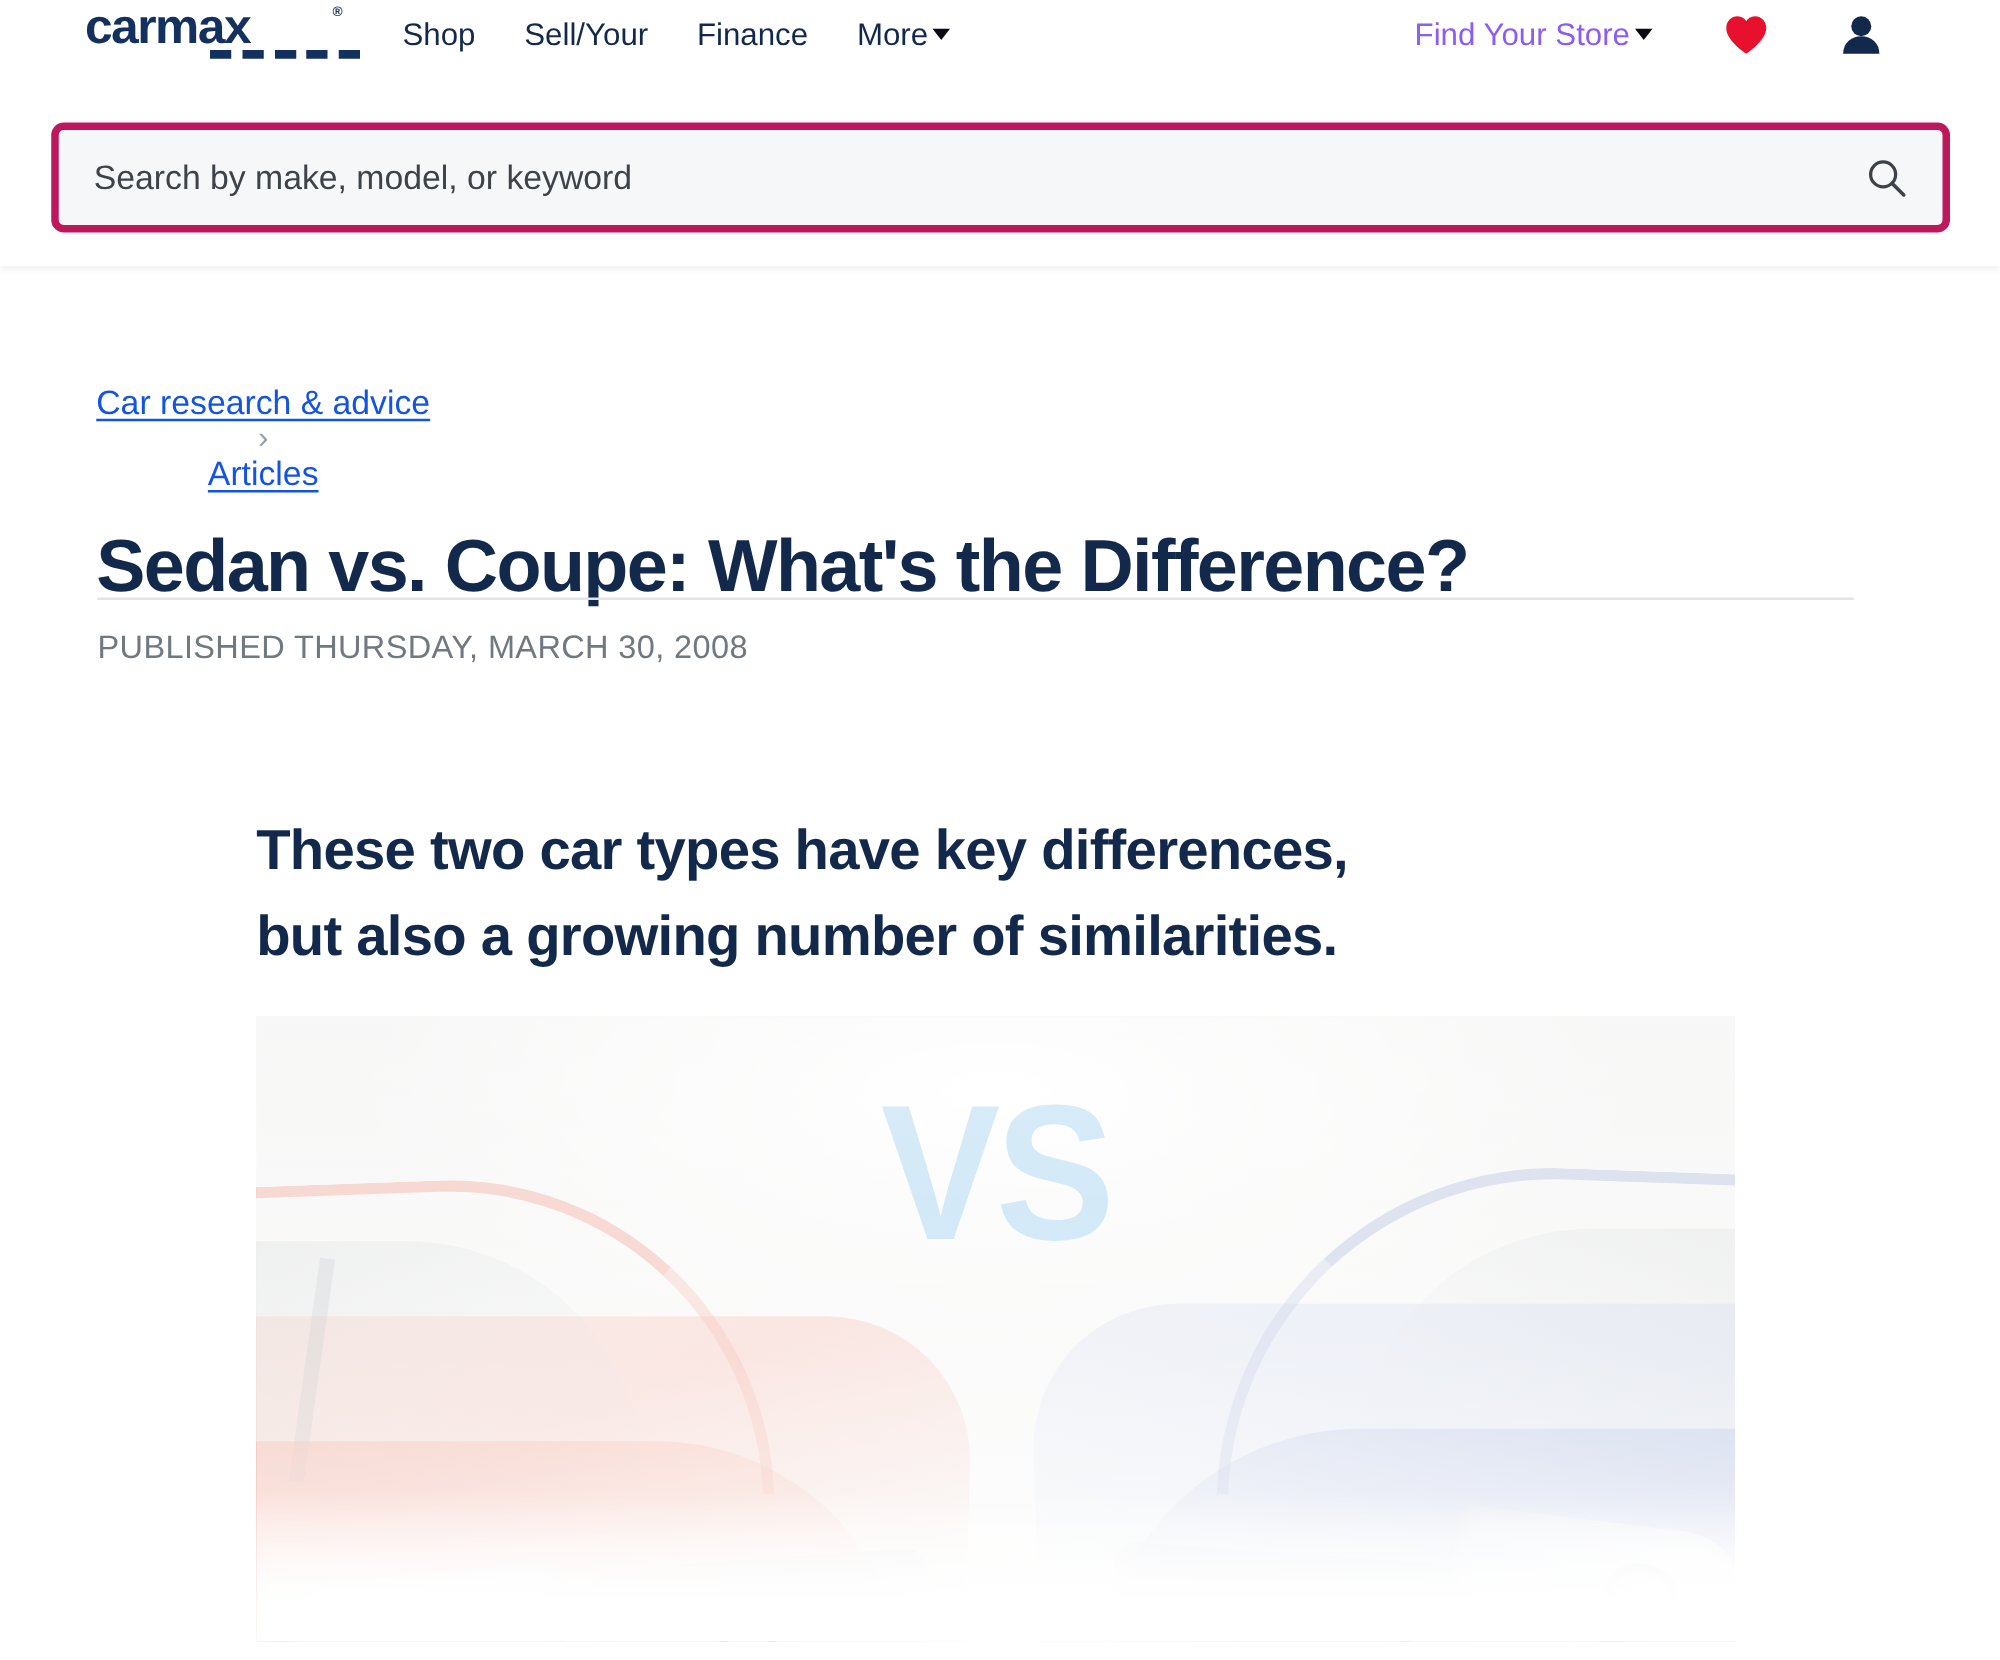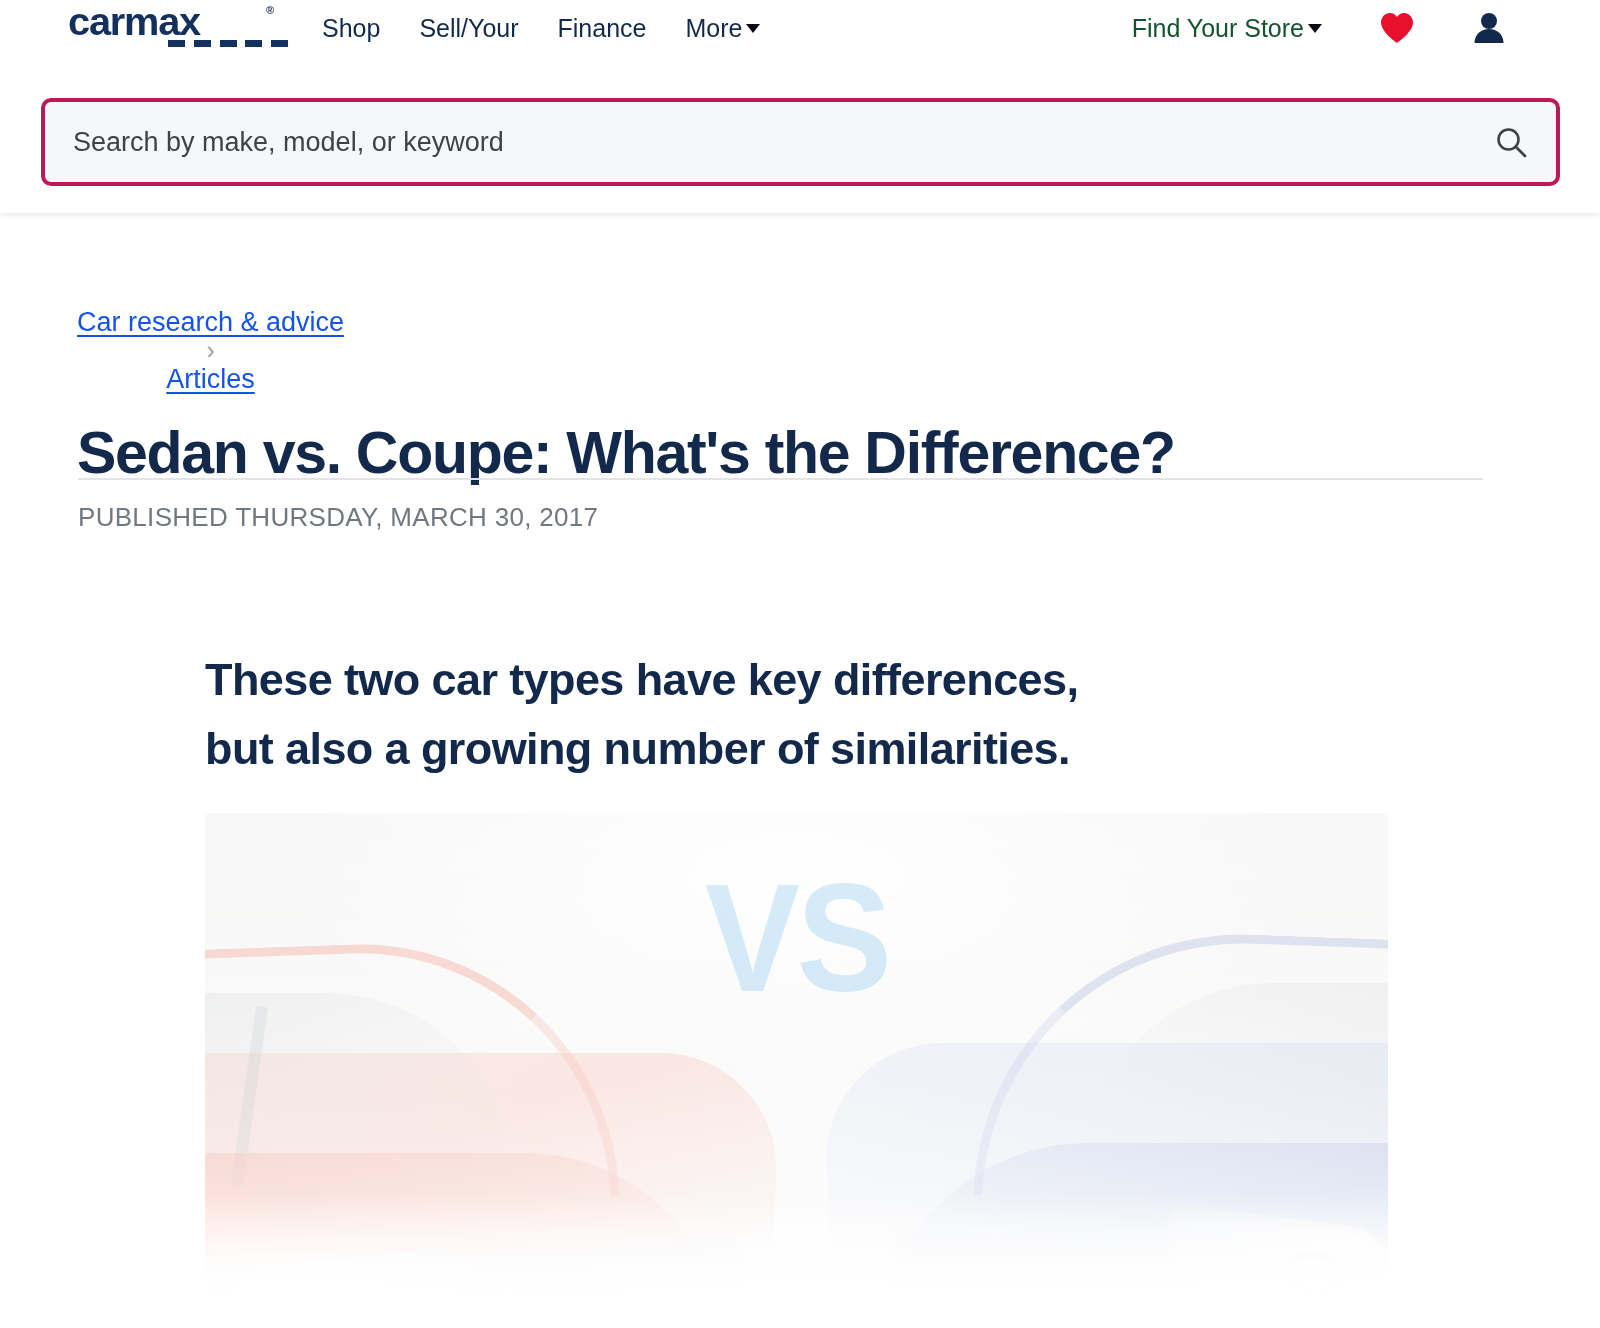--- a/index.html
+++ b/index.html
@@ -109,21 +109,21 @@
 
   
   .nav-right {
     position: absolute;
     right: 96px;
     top: 11px;
     display: flex;
     align-items: center;
   }
   .store-link {
-    color: #14532d;
+    color: #8b5cf6;
     font-size: 25px;
     text-decoration: none;
     line-height: 34px;
     white-space: nowrap;
     cursor: pointer;
   }
   .heart-icon {
     margin-left: 58px;
     width: 34px; height: 32px;
     position: relative;
@@ -144,21 +144,21 @@
     position: absolute;
     left: 41px;
     top: 98px;
     width: 1519px;
     height: 88px;
   }
   .search-box {
     width: 100%;
     height: 88px;
     background: #F6F7F8;
-    border: 4px solid #be185d;
+    border: 6px solid #be185d;
     border-radius: 10px;
     display: flex;
     align-items: center;
     position: relative;
     cursor: text;
   }
   .search-input {
     flex: 1;
     border: none;
     outline: none;
@@ -520,21 +520,21 @@
 <main class="page-main">
 
   <div class="breadcrumb">
     <a class="crumb-link" href="#">Car research &amp; advice</a>
     <span class="crumb-sep">›</span>
     <a class="crumb-link" href="#">Articles</a>
   </div>
 
   <h1 class="page-title">Sedan vs. Coupe: What's the Difference?</h1>
   <div class="title-rule"></div>
-  <div class="published">PUBLISHED THURSDAY, MARCH 30, 2017</div>
+  <div class="published">PUBLISHED THURSDAY, MARCH 30, 2008</div>
 
   <h2 class="subhead">
     <span>These two car types have key differences,</span><br>
     <span>but also a growing number of similarities.</span>
   </h2>
 
   <figure class="hero-figure">
     <div class="hero-img">
 
       <div class="car-red">

